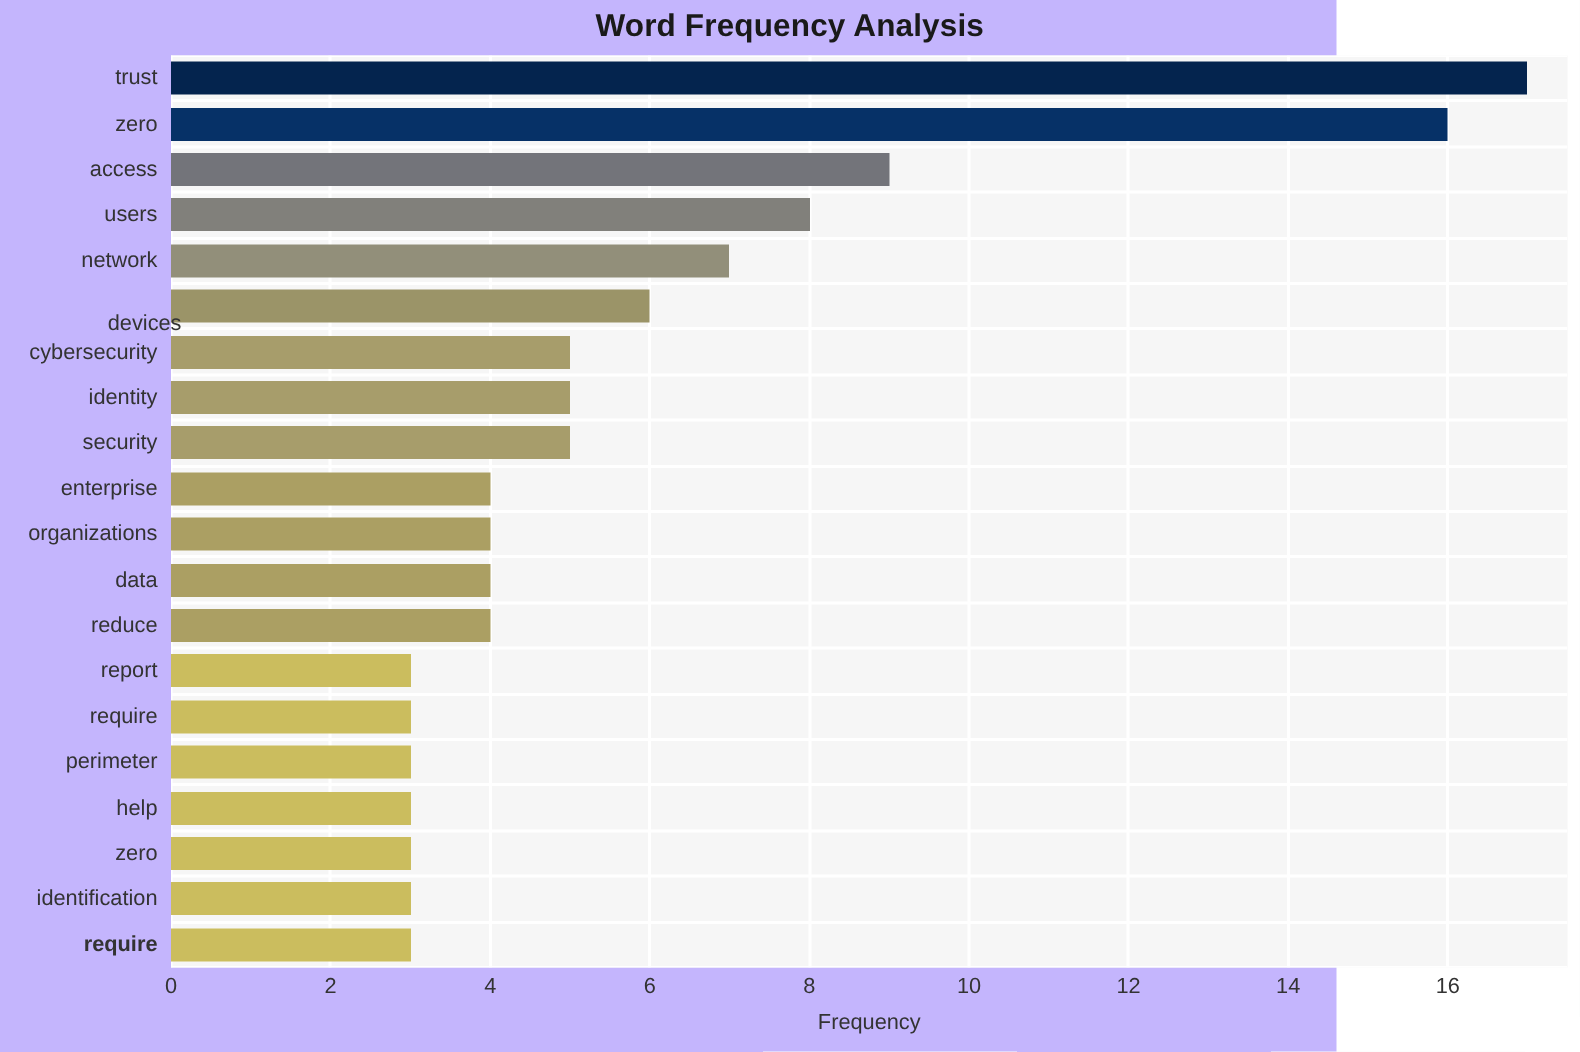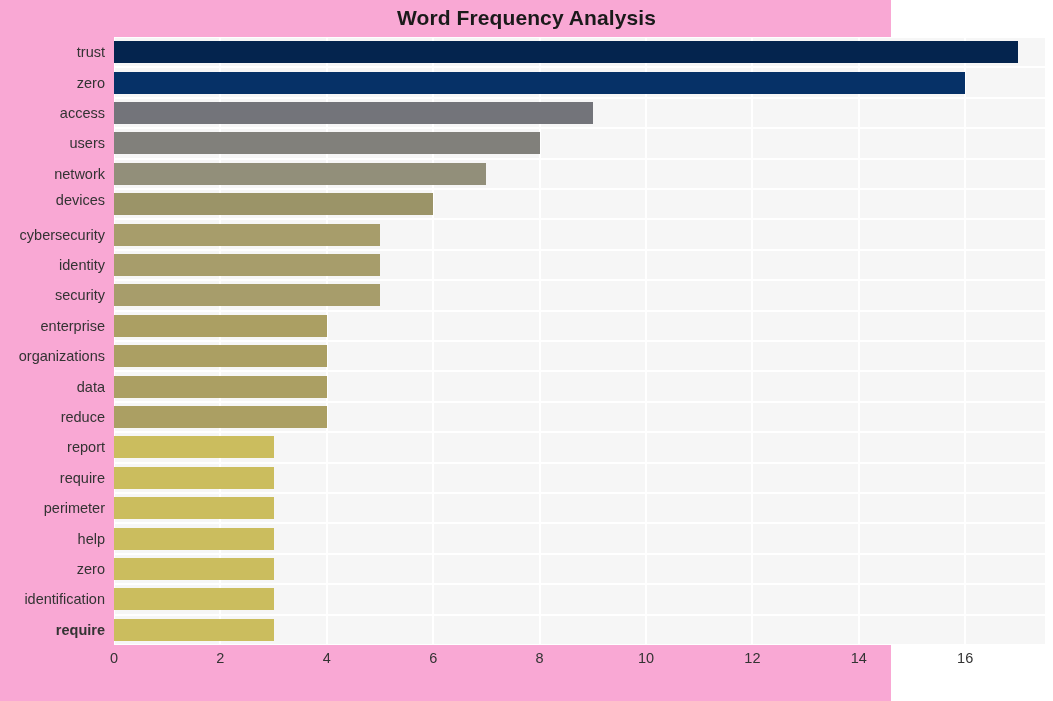--- a/index.html
+++ b/index.html
@@ -14,21 +14,21 @@
     color: #262626;
     overflow: hidden;
     position: relative;
   }
 
   #chart-root {
     position: absolute;
     left: 0; top: 0;
     width: 891px;
     height: 701px;
-    background: #f9a8d4;
+    background: #c4b5fd;
   }
 
   
   #chart-title {
     position: absolute;
     left: 0;
     top: 6px;
     width: 1053px;
     text-align: center;
     font-size: 21px;
@@ -167,21 +167,21 @@
         <div class="bar" style="top: 581.8px; width: 159.6px; background: rgb(203, 189, 94);"></div>
       </div>
   </div>
 
   <div id="ytick-layer">
       <div class="ytick-wrap" style="top: 52.2px;">trust</div>
       <div class="ytick-wrap" style="top: 82.6px;">zero</div>
       <div class="ytick-wrap" style="top: 113px;">access</div>
       <div class="ytick-wrap" style="top: 143.4px;">users</div>
       <div class="ytick-wrap" style="top: 173.8px;">network</div>
-      <div class="ytick-wrap" style="top: 200px;">devices</div>
+      <div class="ytick-wrap" style="top: 216px; padding-left: 16px;">devices</div>
       <div class="ytick-wrap" style="top: 234.6px;">cybersecurity</div>
       <div class="ytick-wrap" style="top: 265px;">identity</div>
       <div class="ytick-wrap" style="top: 295.4px;">security</div>
       <div class="ytick-wrap" style="top: 325.8px;">enterprise</div>
       <div class="ytick-wrap" style="top: 356.2px;">organizations</div>
       <div class="ytick-wrap" style="top: 386.6px;">data</div>
       <div class="ytick-wrap" style="top: 417px;">reduce</div>
       <div class="ytick-wrap" style="top: 447.4px;">report</div>
       <div class="ytick-wrap" style="top: 477.8px;">require</div>
       <div class="ytick-wrap" style="top: 508.2px;">perimeter</div>
@@ -195,14 +195,15 @@
       <div class="xtick" style="left: 220.4px;">2</div>
       <div class="xtick" style="left: 326.8px;">4</div>
       <div class="xtick" style="left: 433.2px;">6</div>
       <div class="xtick" style="left: 539.6px;">8</div>
       <div class="xtick" style="left: 646px;">10</div>
       <div class="xtick" style="left: 752.4px;">12</div>
       <div class="xtick" style="left: 858.8px;">14</div>
       <div class="xtick" style="left: 965.2px;">16</div>
     </div>
 
+  <div id="xaxis-label">Frequency</div>
 
 </div>
 
 </body></html>

